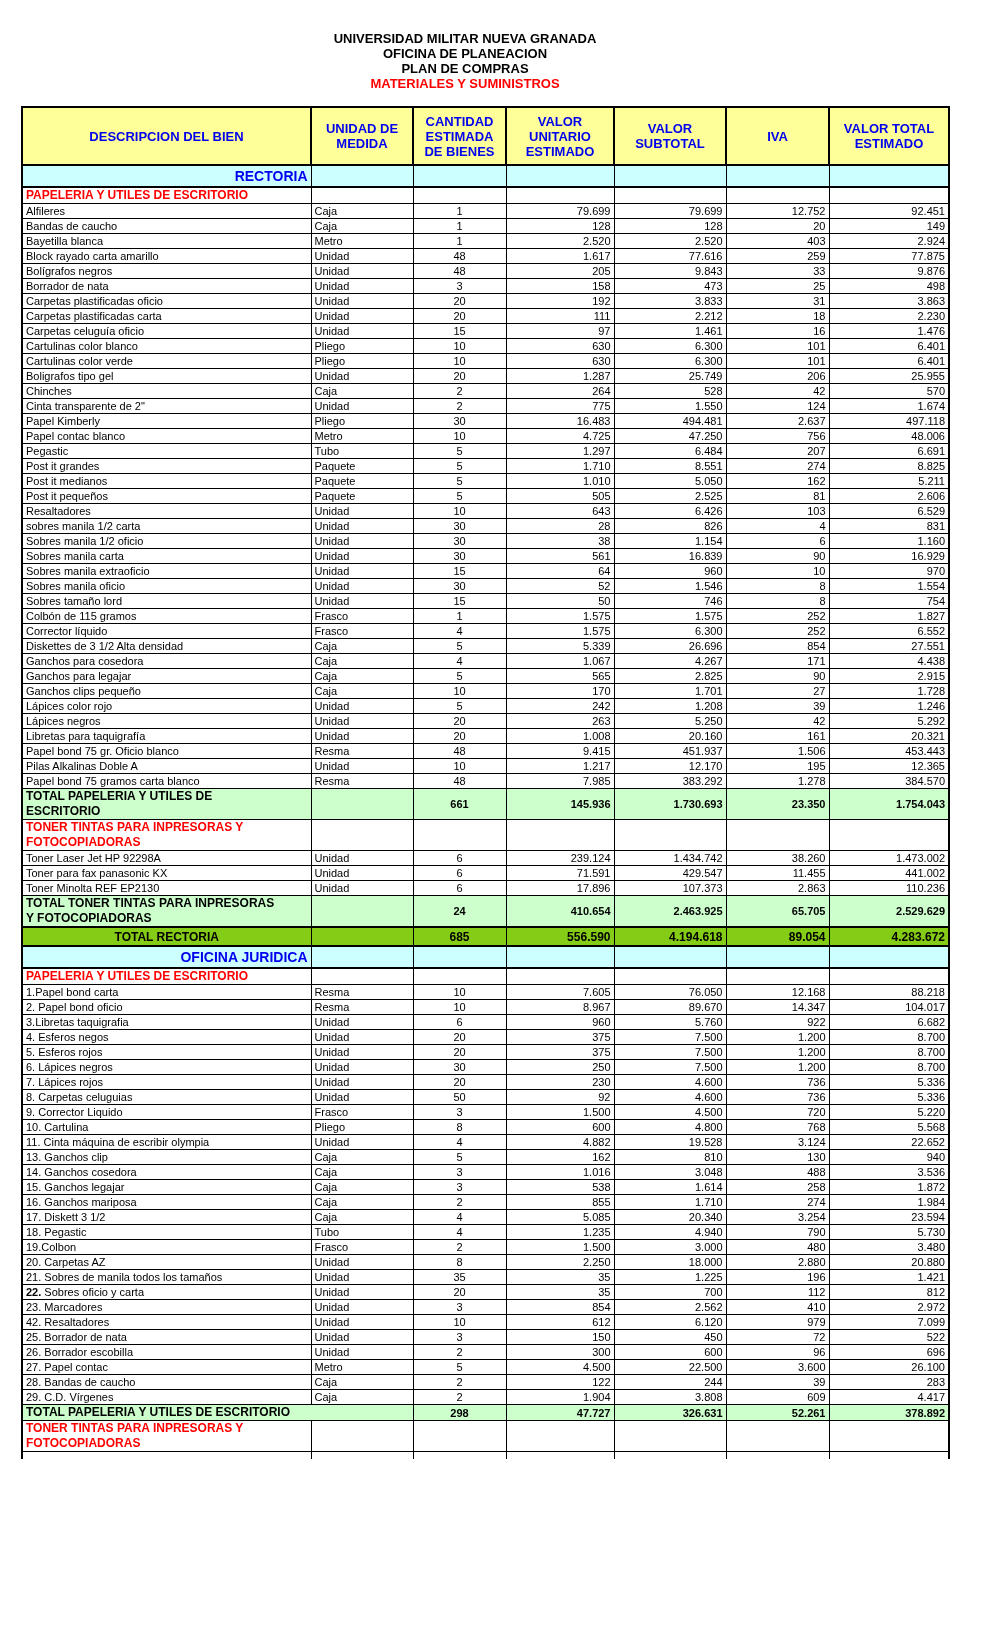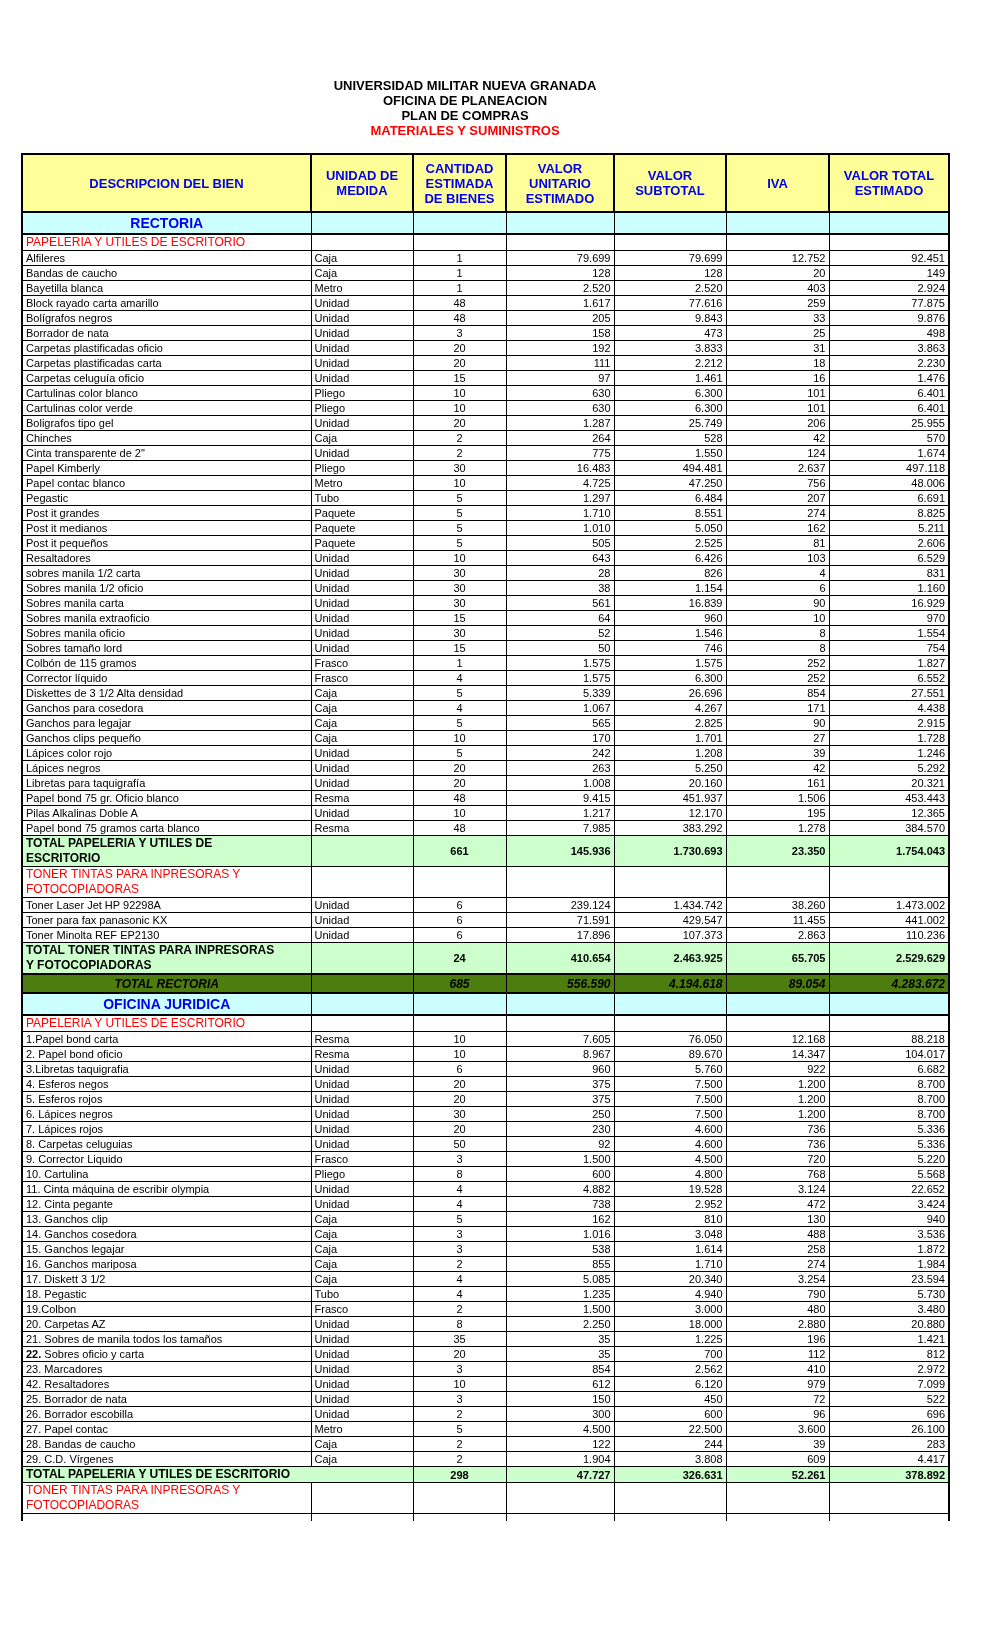--- a/index.html
+++ b/index.html
@@ -1,18 +1,18 @@
 <!DOCTYPE html>
 <html><head>
 <meta charset="utf-8">
 <style>
   html,body { margin:0; padding:0; background:#ffffff; }
   .page {
     position:relative; width:1000px; height:1596px; background:#ffffff;
-    font-family:"Liberation Sans","DejaVu Sans",sans-serif; color:#000; overflow:hidden;margin-top:47px;
+    font-family:"Liberation Sans","DejaVu Sans",sans-serif; color:#000; overflow:hidden;
   }
   .doc-header {
     padding-top:31px; width:930px; text-align:center;
     font-weight:bold; font-size:13px; line-height:15px; color:#000;
   }
   .doc-header .red-line { color:#ff0000; }
 
   table.plan {
     border-collapse:collapse; table-layout:fixed;
     width:927px; margin:15px 0 0 21px;
@@ -29,29 +29,29 @@
   }
   td {
     border:1px solid #000; font-size:11px; line-height:14px; height:14px;
     padding:0 3px; vertical-align:middle; overflow:hidden; background:#fff;
   }
   td.col0, td.col1 { text-align:left; }
   td.col2 { text-align:center; }
   td.col3, td.col4, td.col5, td.col6 { text-align:right; }
 
   tr.section td { background:#ccffff; border-top:2px solid #000; border-bottom:2px solid #000; height:20px; }
-  tr.section td.col0 { color:#0000ee; font-size:14px; font-weight:bold; text-align:center; }
-
-  tr.category td { font-weight:normal; }
+  tr.section td.col0 { color:#0000ee; font-size:14px; font-weight:bold; text-align:right; }
+
+  tr.category td { font-weight:bold; }
   tr.category td.col0 { color:#ff0000; font-size:12px; line-height:15px; white-space:pre-line; }
 
   tr.total td { background:#ccffcc; font-weight:bold; }
   tr.total td.col0 { white-space:pre-line; font-size:12px; line-height:15px; }
 
-  tr.grandtotal td { background:#4d7c0f; font-weight:bold; font-size:12px; border-top:2px solid #000; border-bottom:2px solid #000; height:17px;font-style:italic; }
+  tr.grandtotal td { background:#84cc16; font-weight:bold; font-size:12px; border-top:2px solid #000; border-bottom:2px solid #000; height:17px; }
   tr.grandtotal td.col0 { text-align:center; }
 
   tr.partial td { height:7px; border-bottom:0; }
 </style>
 </head>
 <body>
 
 <div class="page">
 
   <div class="doc-header">
@@ -636,29 +636,20 @@
         <tr class="item">
           <td class="col0">11. Cinta máquina de escribir olympia</td>
           <td class="col1">Unidad</td>
           <td class="col2">4</td>
           <td class="col3">4.882</td>
           <td class="col4">19.528</td>
           <td class="col5">3.124</td>
           <td class="col6">22.652</td>
         </tr>
         <tr class="item">
-          <td class="col0">12. Cinta pegante</td>
-          <td class="col1">Unidad</td>
-          <td class="col2">4</td>
-          <td class="col3">738</td>
-          <td class="col4">2.952</td>
-          <td class="col5">472</td>
-          <td class="col6">3.424</td>
-        </tr>
-        <tr class="item">
           <td class="col0">13. Ganchos clip</td>
           <td class="col1">Caja</td>
           <td class="col2">5</td>
           <td class="col3">162</td>
           <td class="col4">810</td>
           <td class="col5">130</td>
           <td class="col6">940</td>
         </tr>
         <tr class="item">
           <td class="col0">14. Ganchos cosedora</td>

